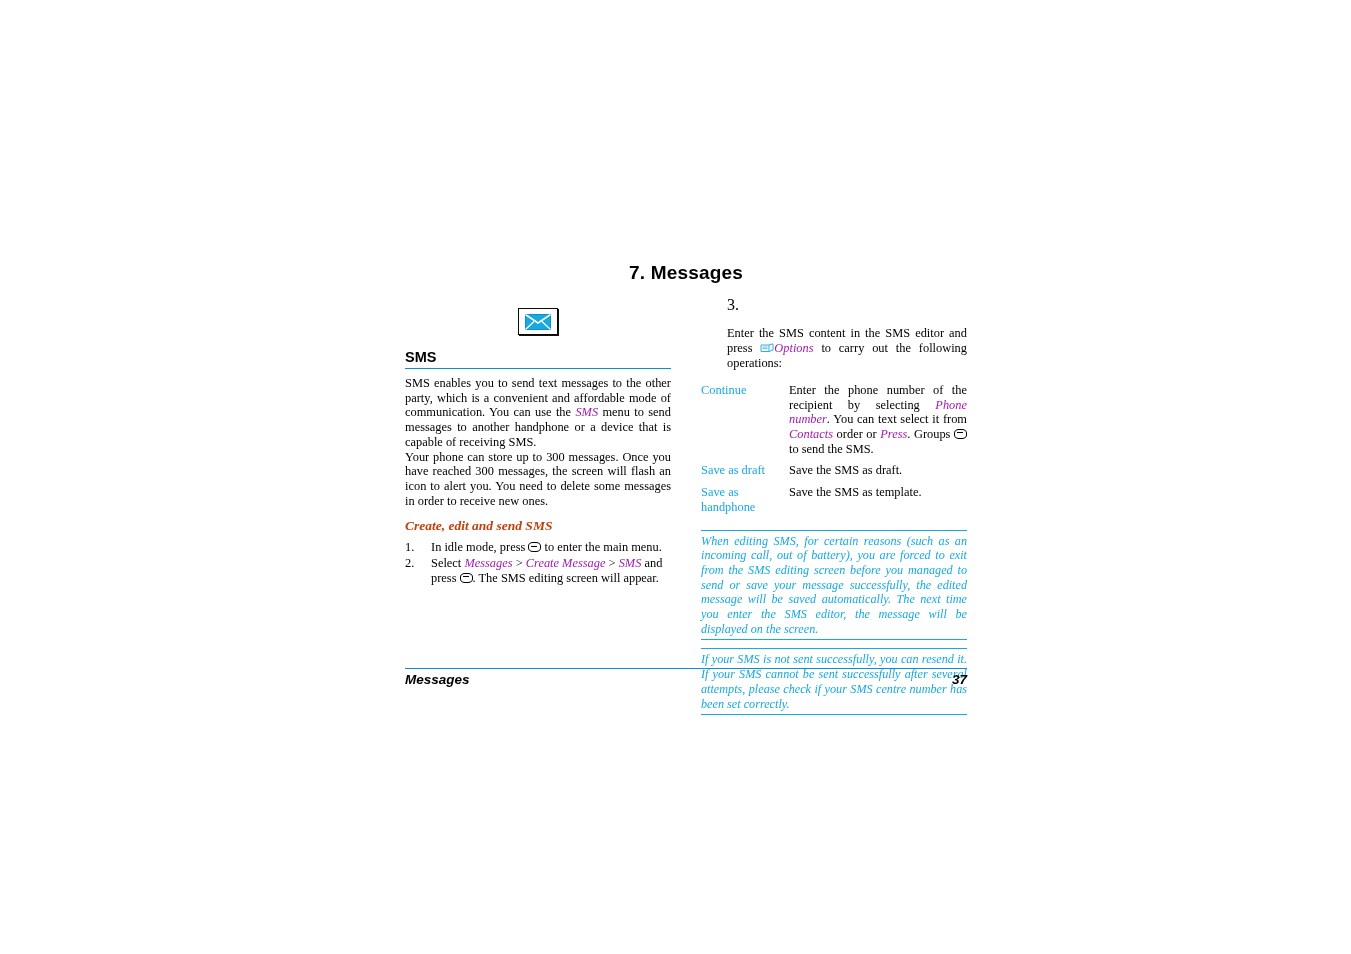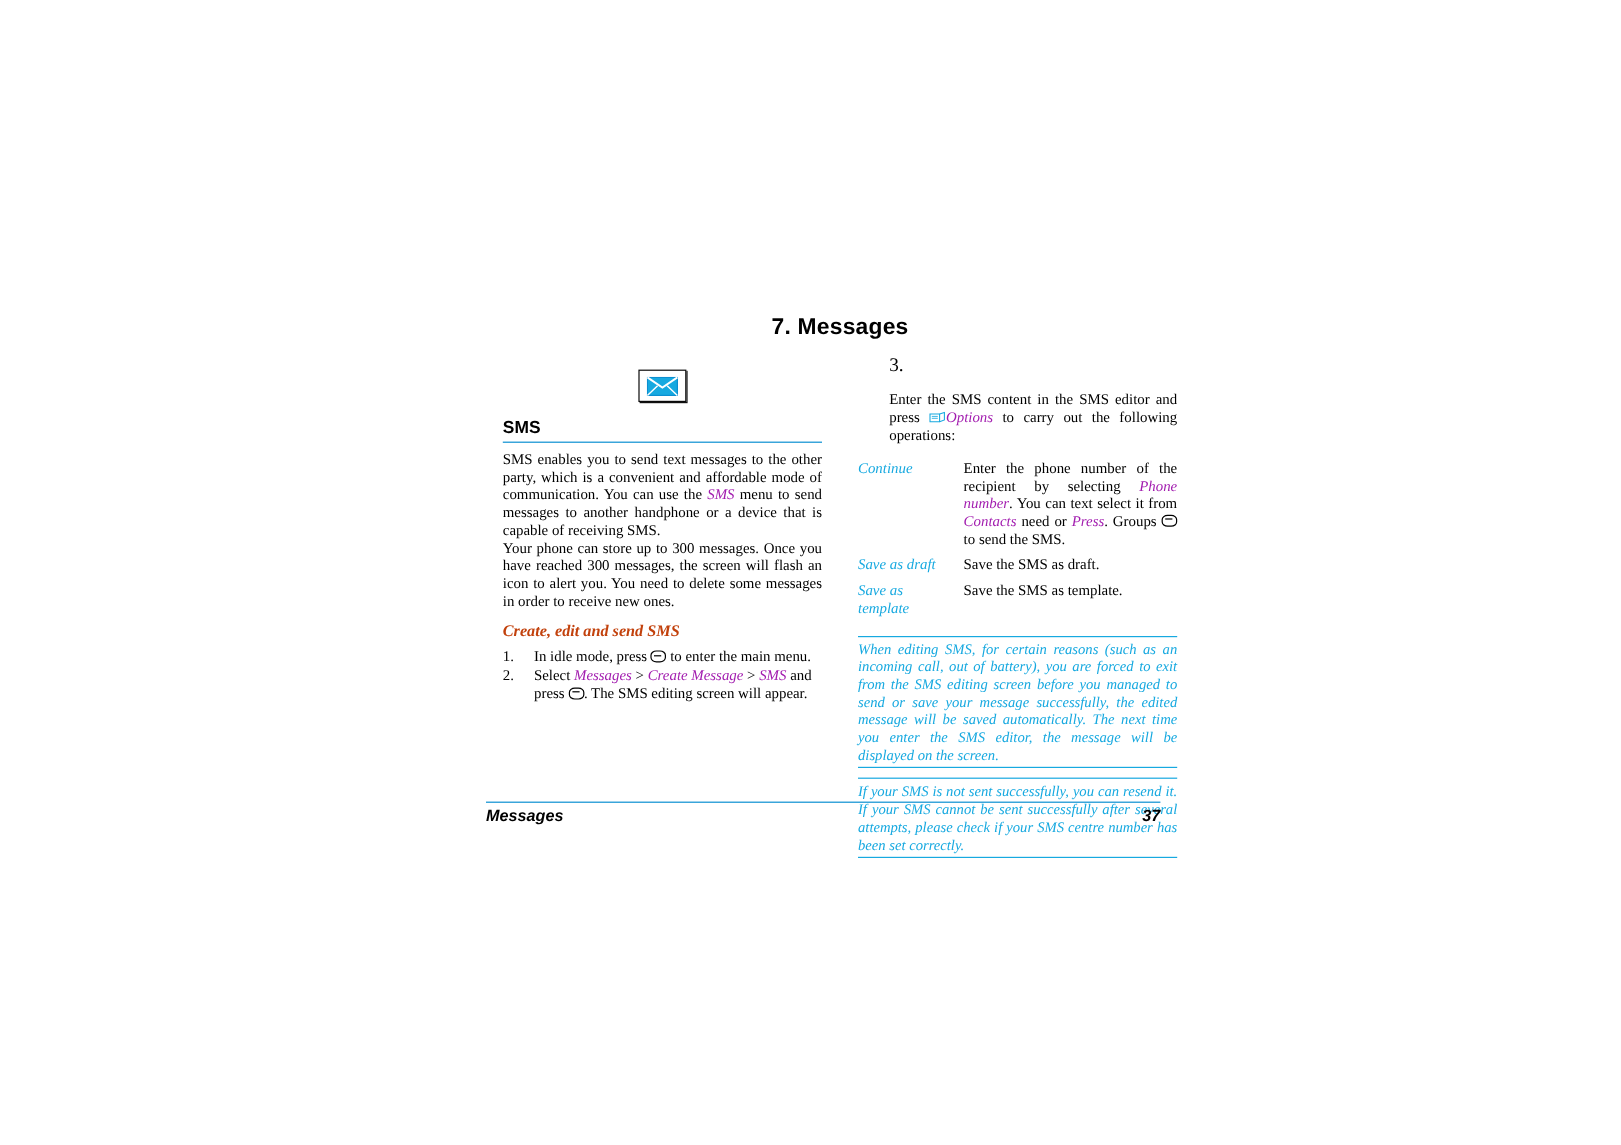--- a/index.html
+++ b/index.html
@@ -10,21 +10,21 @@
   body {
     width: 1351px;
     height: 954px;
     font-family: "Liberation Serif", serif;
     color: #000000;
     position: relative;
     overflow: hidden;
   }
   .page {
     position: absolute;
-    left: 419px;
+    left: 405px;
     top: 262px;
     width: 562px;
     height: 440px;
   }
   .chapter-title {
     font-family: "Liberation Sans", sans-serif;
     font-weight: bold;
     font-size: 19px;
     text-align: center;
     color: #000;
@@ -143,21 +143,20 @@
     font-size: 12.4px;
     line-height: 14.7px;
   }
   table.opts td {
     vertical-align: top;
     padding: 0 0 7px 0;
   }
   table.opts td.label {
     width: 80px;
     color: #17a9e0;
-    font-style: italic;
     padding-right: 8px;
   }
   table.opts td.desc {
     text-align: justify;
   }
 
   .footer {
     position: absolute;
     left: 405px;
     top: 668px;
@@ -254,28 +253,28 @@
                 <path d="M1 8.5 L1 2 L9 2 L9 8.5 Z" fill="none" stroke="#17a9e0" stroke-width="0.9"></path>
                 <path d="M9 2 L13 0.8 L13 7 L9 8.5" fill="none" stroke="#17a9e0" stroke-width="0.9"></path>
                 <path d="M2.5 4 L7.5 4 M2.5 5.6 L7.5 5.6" stroke="#17a9e0" stroke-width="0.7"></path>
               </svg></span><span class="cyan-i">Options</span><span> to carry out the following operations:</span></p>
       </div>
 
       <table class="opts">
         <tbody>
           <tr>
             <td class="label">Continue</td>
-            <td class="desc"><span>Enter the phone number of the recipient by selecting </span><span class="cyan-i">Phone number</span><span>. You can text select it from </span><span class="cyan-i">Contacts</span><span> need or </span><span class="cyan-i">Press</span><span>. Groups </span><span class="key-glyph"></span><span> to send the SMS.</span></td>
+            <td class="desc"><span>Enter the phone number of the recipient by selecting </span><span class="cyan-i">Phone number</span><span>. You can text select it from </span><span class="cyan-i">Contacts</span><span> order or </span><span class="cyan-i">Press</span><span>. Groups </span><span class="key-glyph"></span><span> to send the SMS.</span></td>
           </tr>
           <tr>
             <td class="label">Save as draft</td>
             <td class="desc">Save the SMS as draft.</td>
           </tr>
           <tr>
-            <td class="label">Save as template</td>
+            <td class="label">Save as handphone</td>
             <td class="desc">Save the SMS as template.</td>
           </tr>
         </tbody>
       </table>
 
       <div class="note">When editing SMS, for certain reasons (such as an incoming call, out of battery), you are forced to exit from the SMS editing screen before you managed to send or save your message successfully, the edited message will be saved automatically. The next time you enter the SMS editor, the message will be displayed on the screen.</div>
 
       <div class="note">If your SMS is not sent successfully, you can resend it. If your SMS cannot be sent successfully after several attempts, please check if your SMS centre number has been set correctly.</div>
 
     </div>

